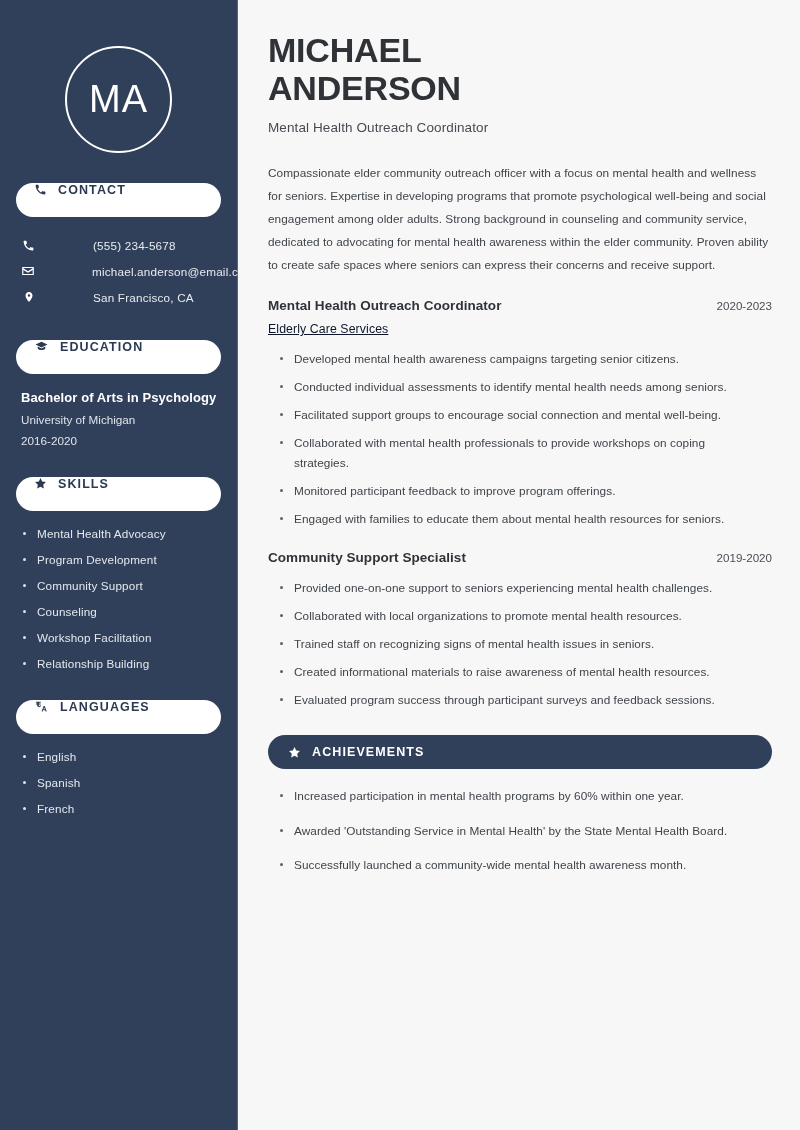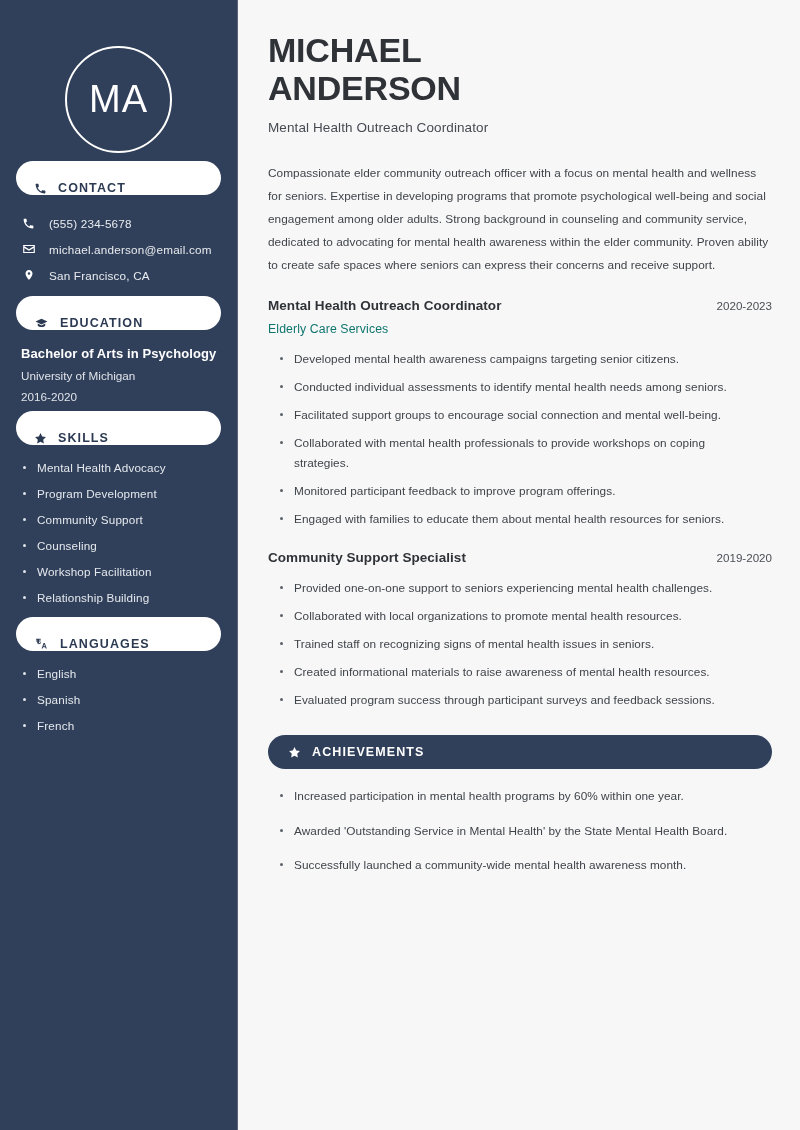--- a/index.html
+++ b/index.html
@@ -24,40 +24,40 @@
     width:107px; height:107px; border-radius:50%;
     border:2px solid #ffffff;
     display:flex; align-items:center; justify-content:center;
   }
   .avatar-initials {
     font-size:38px; font-weight:400; letter-spacing:1px; color:#ffffff;
   }
 
   
   .pill {
-    margin-top:8px;
+    margin-top:30px;
     height:34px; border-radius:17px;
     background:#ffffff;
-    display:flex; align-items:flex-end;
+    display:flex; align-items:flex-start;
     padding-left:18px; gap:11px;
   }
   .pill .pill-label {
     font-size:12.5px; font-weight:700; letter-spacing:1.1px; color:#2b3a52;
   }
   .pill .sic { display:flex; align-items:center; justify-content:center; }
   .pill .sic svg { display:block; fill:#2b3a52; }
 
   .contact-list { margin-top:16px; }
   .contact-row {
     display:flex; align-items:center; gap:13px;
     padding:6px 0 6px 5px;
   }
   .contact-row .cic { width:15px; display:flex; justify-content:center; }
   .contact-row .cic svg { display:block; fill:#ffffff; }
-  .contact-row .ctext { font-size:11.7px; color:#e8ebef; letter-spacing:.2px; }
+  .contact-row .ctext { font-size:11.7px; color:#e8ebef; letter-spacing:.2px;margin-left:44px; }
 
   .edu-block { margin-top:16px; padding-left:5px; }
   .edu-degree { font-size:13px; font-weight:700; color:#ffffff; letter-spacing:.1px; }
   .edu-school { font-size:11.7px; color:#dfe3e9; margin-top:8px; }
   .edu-years  { font-size:11.7px; color:#dfe3e9; margin-top:8px; }
 
   .side-ul { margin-top:16px; list-style:none; padding-left:5px; }
   .side-ul li {
     position:relative; padding-left:16px; margin-bottom:13px;
     font-size:11.7px; color:#e4e8ed; letter-spacing:.15px;
@@ -91,21 +91,21 @@
   .bar .bar-label {
     font-size:12.5px; font-weight:700; letter-spacing:1.1px; color:#ffffff;
   }
   .bar .bic { display:flex; align-items:center; }
   .bar .bic svg { display:block; fill:#ffffff; }
 
   .job { margin-top:21px; }
   .job-head { display:flex; justify-content:space-between; align-items:baseline; }
   .job-role { font-size:13.5px; font-weight:700; color:#2f3338; letter-spacing:.05px; }
   .job-date { font-size:11.6px; color:#4a4f55; white-space:nowrap; padding-left:14px; }
-  .job-org  { margin-top:9px; font-size:12.3px; color:#0f766e; letter-spacing:.1px; }
+  .job-org  { margin-top:9px; font-size:12.3px; color:#0f172a; letter-spacing:.1px;text-decoration:underline; }
 
   .main-ul { margin-top:14px; list-style:none; padding-left:10px; }
   .main-ul li {
     position:relative; padding-left:16px; margin-bottom:9px;
     font-size:11.8px; line-height:1.62; color:#3f4449; letter-spacing:.05px;
     max-width:480px;
   }
   .main-ul li:before {
     content:""; position:absolute; left:2px; top:7px;
     width:3px; height:3px; border-radius:50%; background:#5c6167;

